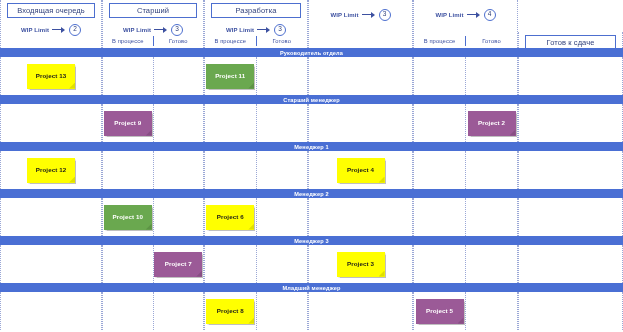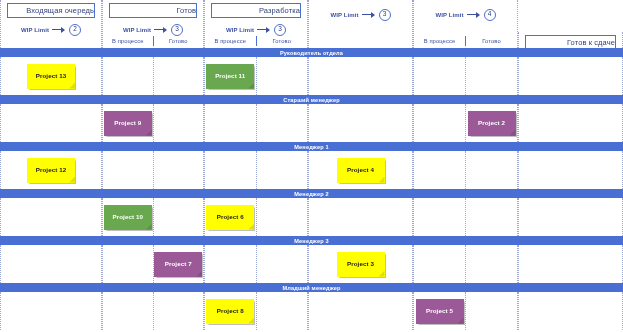--- a/index.html
+++ b/index.html
@@ -41,21 +41,21 @@
   }
   .col-head:first-child { border-left: 1px dotted #9aa7d6; }
 
   .col-title-box {
     width: calc(100% - 12px);
     height: 15px;
     border: 1px solid #4d6fcf;
     border-radius: 0;
     display: flex;
     align-items: center;
-    justify-content: flex-end;
+    justify-content: center;
     background: #ffffff;
   }
   .col-title-box span {
     font-size: 7.5px;
     color: #2f3f7a;
     letter-spacing: .1px;
     white-space: nowrap;
   }
 
   .wip-line {
@@ -215,21 +215,21 @@
           <span>Входящая очередь</span>
         </div>
         <div class="wip-line">
           <span class="wip-label">WIP Limit</span>
           <span class="wip-arrow"></span>
           <span class="wip-circle">2</span>
         </div>
       </div>
       <div class="col-head" style="width: 102px;">
         <div class="col-title-box">
-          <span>Готов</span>
+          <span>Старший</span>
         </div>
         <div class="wip-line">
           <span class="wip-label">WIP Limit</span>
           <span class="wip-arrow"></span>
           <span class="wip-circle">3</span>
         </div>
         <div class="sub-head">
           <div class="sub-cell">В процессе</div>
           <div class="sub-cell">Готово</div>
         </div>

